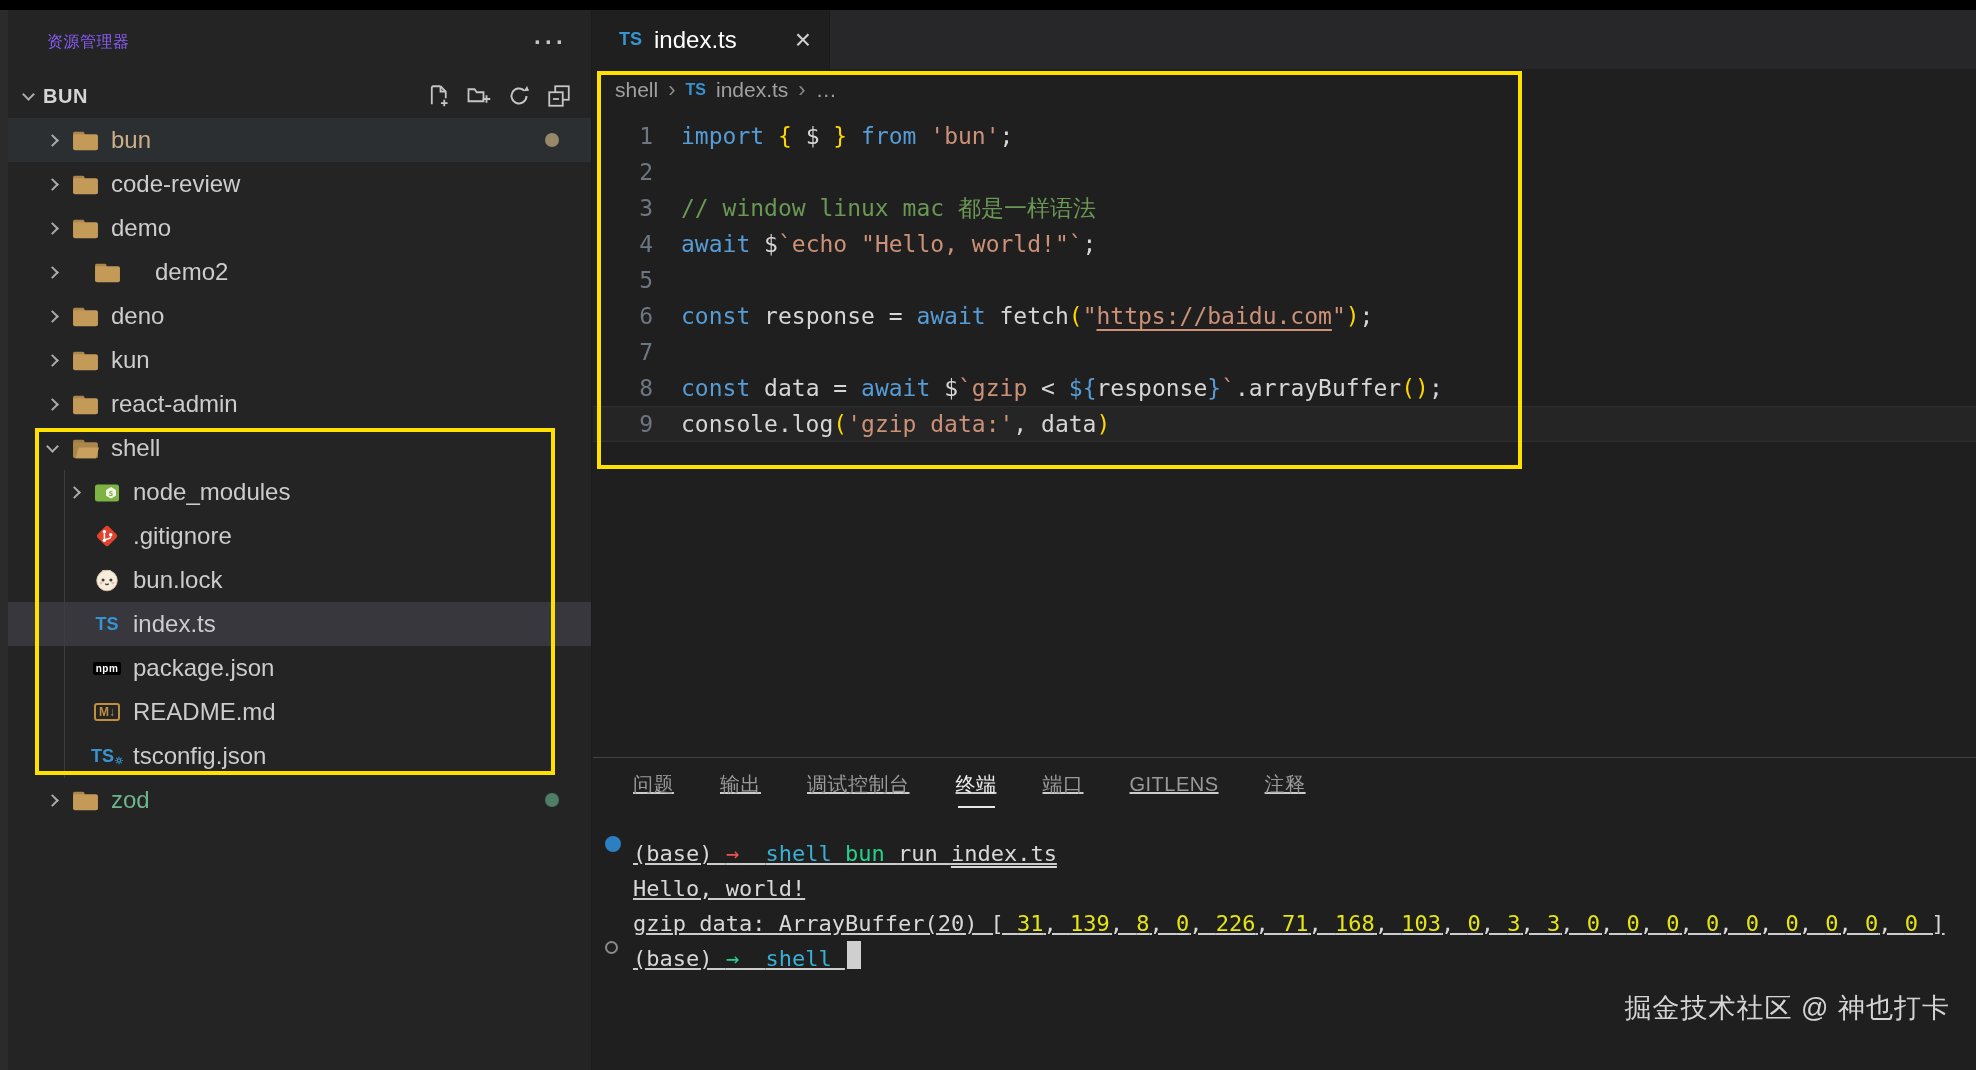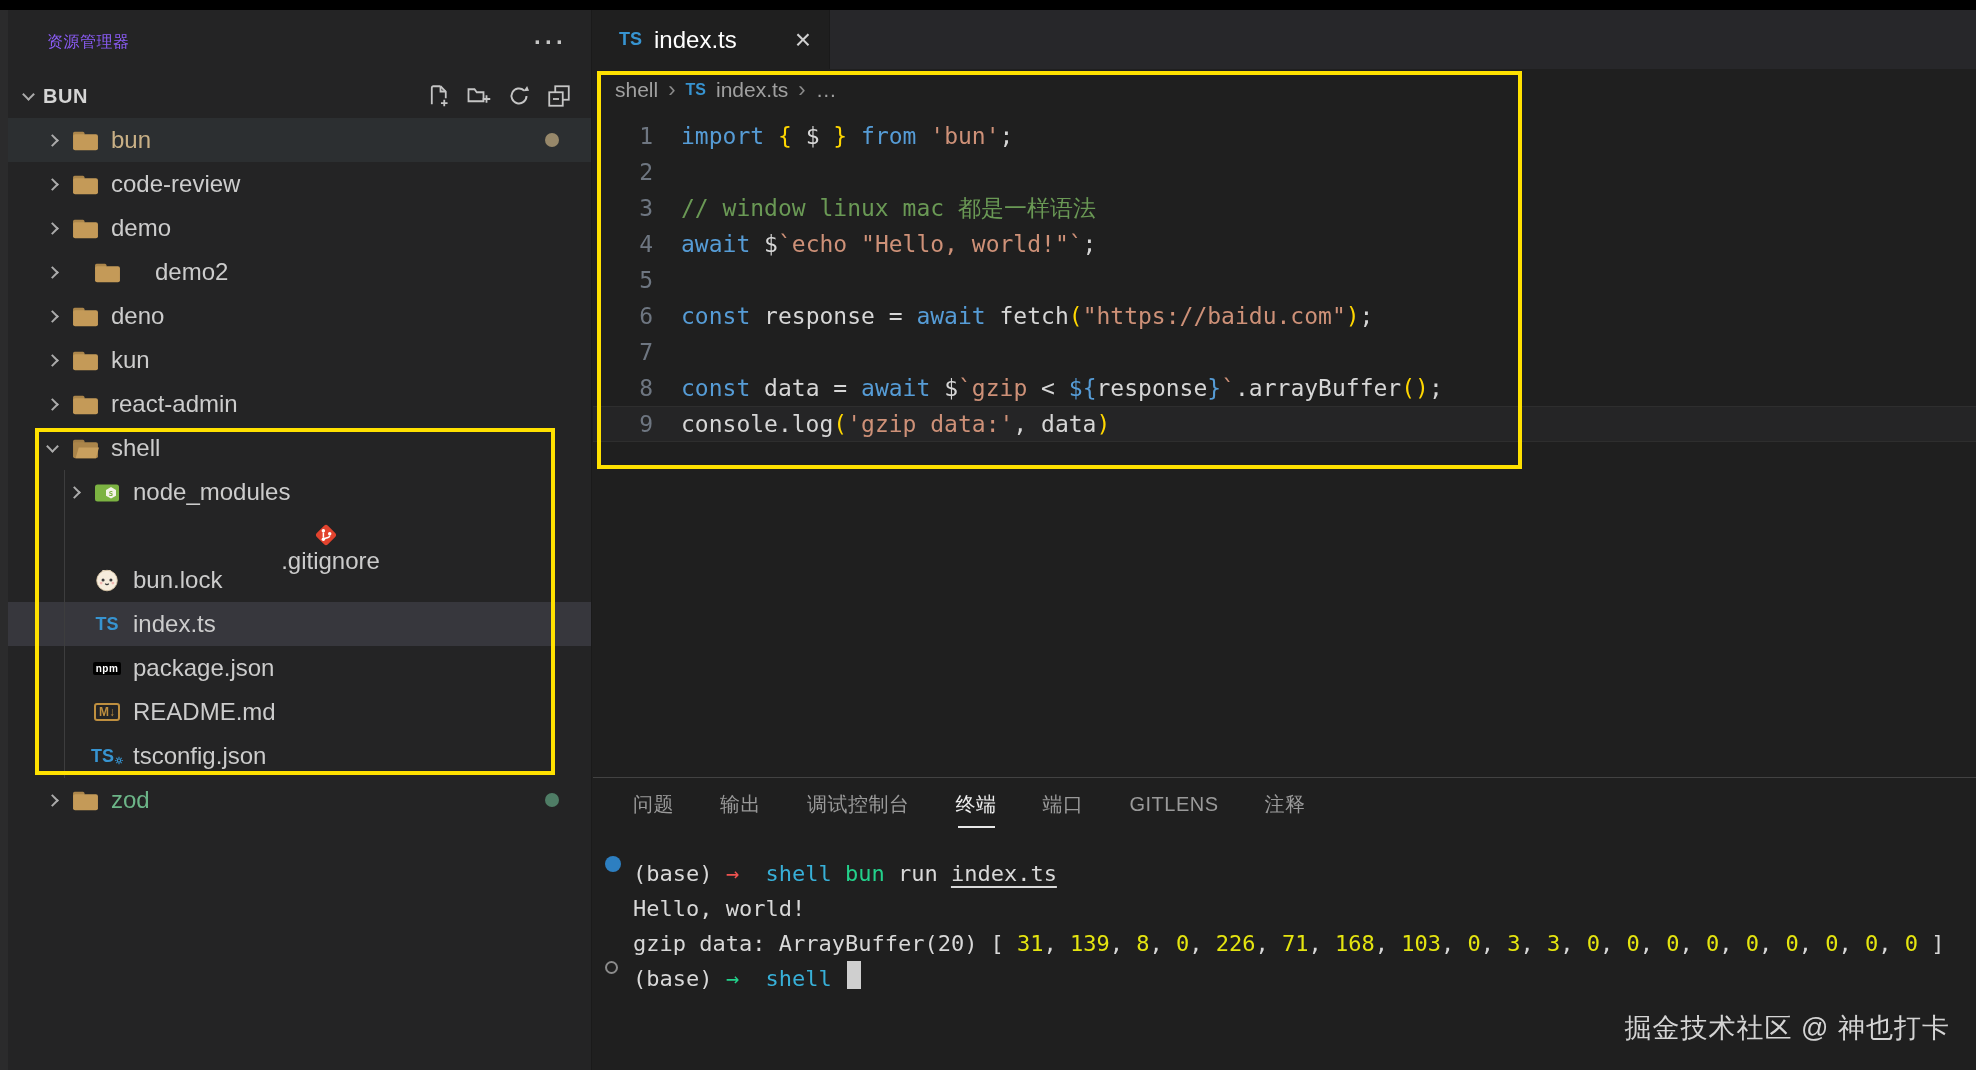--- a/index.html
+++ b/index.html
@@ -49,24 +49,24 @@
   .bc-sep { color:#8a8a8a; font-size:22px; }
   .bc-ts { color:#3794d1; font-weight:bold; font-size:16px; }
 
   .code { font-family:"DejaVu Sans Mono", monospace; font-size:23px; padding-top:7px; }
   .code-line { display:flex; height:36px; line-height:36px; position:relative; white-space:pre; }
   .code-line.hl { background:#252526; border-top:1px solid #2e2e2e; border-bottom:1px solid #2e2e2e; height:36px; line-height:34px; }
   .lineno { width:60px; text-align:right; color:#6e7681; flex:none; }
   .code-text { padding-left:28px; }
   .c-kw { color:#569cd6; } .c-str { color:#ce9178; } .c-cm { color:#6a9955; }
   .c-br { color:#ffd700; } .c-fg { color:#d6d6d6; }
-  .c-link { color:#ce9178; text-underline-offset:5px; }
+  .c-link { color:#ce9178; text-decoration:underline; text-underline-offset:5px; }
 
   
-  .panel { position:absolute; left:593px; top:777px; width:1383px; height:293px; background:#1f1f1f; border-top:1px solid #424242; }
+  .panel { position:absolute; left:593px; top:757px; width:1383px; height:293px; background:#1f1f1f; border-top:1px solid #424242;text-decoration:underline; }
   .panel-tabs { height:52px; display:flex; align-items:center; gap:46px; padding-left:40px; }
   .ptab { font-size:20px; color:#9a9a9a; position:relative; padding:10px 0; cursor:pointer; letter-spacing:0.5px; }
   .ptab.active { color:#eeeeee; }
   .ptab.active::after { content:""; position:absolute; left:2px; right:2px; bottom:0px; height:2px; background:#e7e7e7; }
 
   .term { font-family:"DejaVu Sans Mono", monospace; font-size:22px; margin-top:26px; }
   .term-line { display:flex; align-items:flex-start; height:35px; line-height:35px; white-space:pre; }
   .t-marker { width:40px; flex:none; display:inline-flex; align-items:center; padding-left:12px; }
   .t-dot { width:16px; height:16px; border-radius:50%; background:#2d7fc1; }
   .t-circle { width:13px; height:13px; border-radius:50%; border:2px solid #8b8b8b; }
@@ -214,21 +214,21 @@
           <span class="chev right"></span>
           <span class="ticon">
             <svg width="26" height="23" viewBox="0 0 26 22">
               <rect x="1" y="3" width="24" height="17" rx="2.5" fill="#7cb342"></rect>
               <polygon points="17,5.5 22,8.4 22,14.2 17,17.1 12,14.2 12,8.4" fill="#f3f3e8"></polygon>
               <text x="17" y="14" font-size="8" font-weight="bold" fill="#7cb342" text-anchor="middle" font-family="monospace">s</text>
             </svg>
           </span>
           <span class="tree-label">node_modules</span>
         </div>
-        <div class="tree-row" style="padding-left: 62px; flex-direction: column;">
+        <div class="tree-row" style="padding-left: 62px;">
           <span class="chev none"></span>
           <span class="ticon">
             <svg width="24" height="24" viewBox="0 0 22 22">
               <g transform="rotate(45 11 11)">
                 <rect x="3.8" y="3.8" width="14.4" height="14.4" rx="2.5" fill="#e2432e"></rect>
               </g>
               <circle cx="8.6" cy="7.2" r="1.6" fill="#fff"></circle>
               <circle cx="8.6" cy="15" r="1.6" fill="#fff"></circle>
               <circle cx="14.4" cy="9.8" r="1.6" fill="#fff"></circle>
               <path d="M8.6 8.8v4.6M14.4 11.4c0 2.4-3.2 2.2-5.8 2.8" stroke="#fff" stroke-width="1.4" fill="none"></path>

